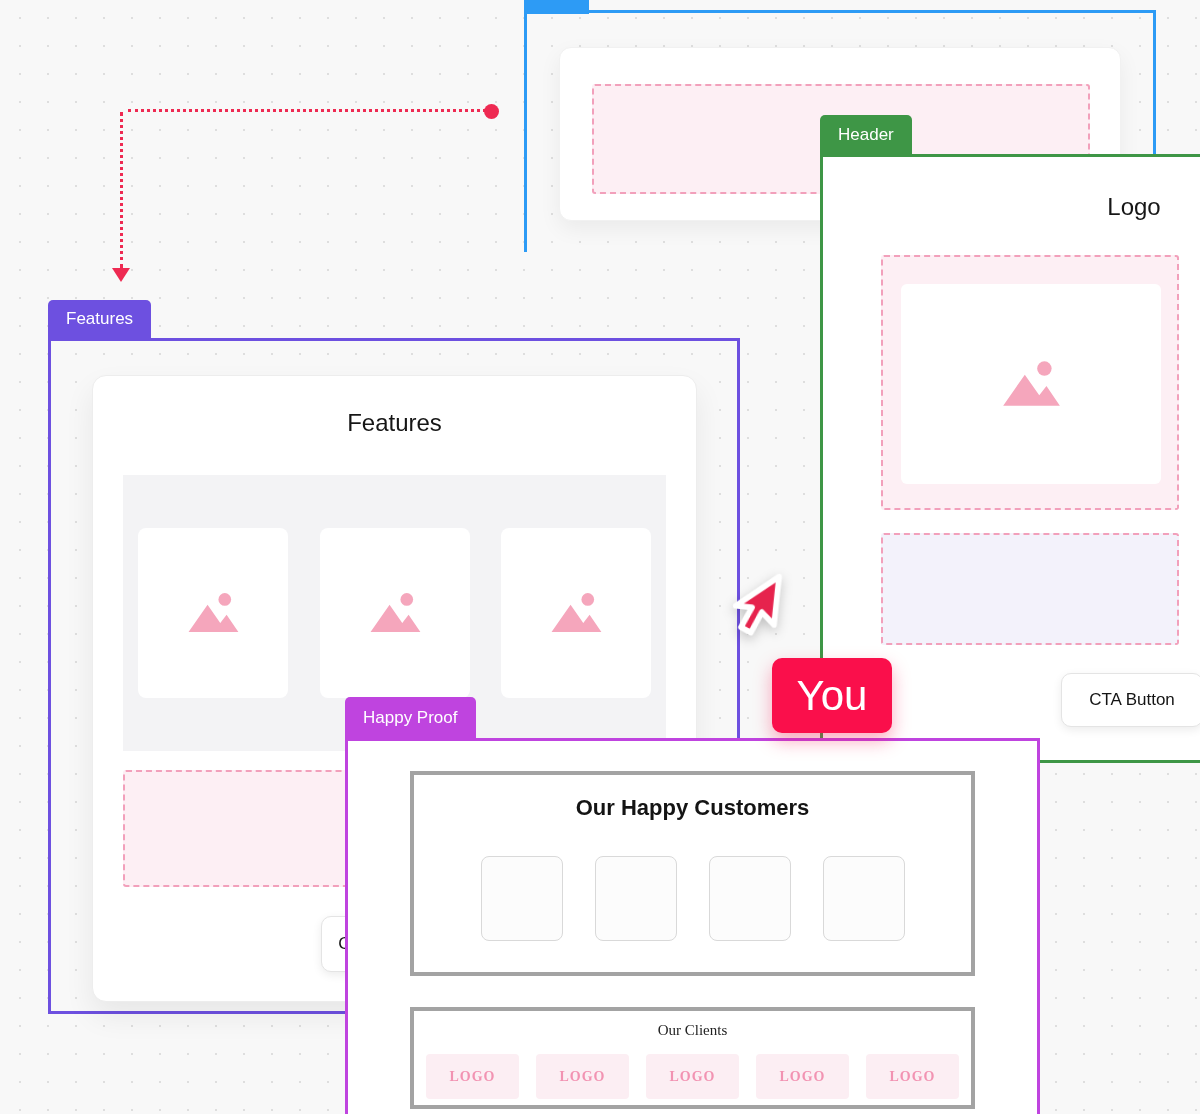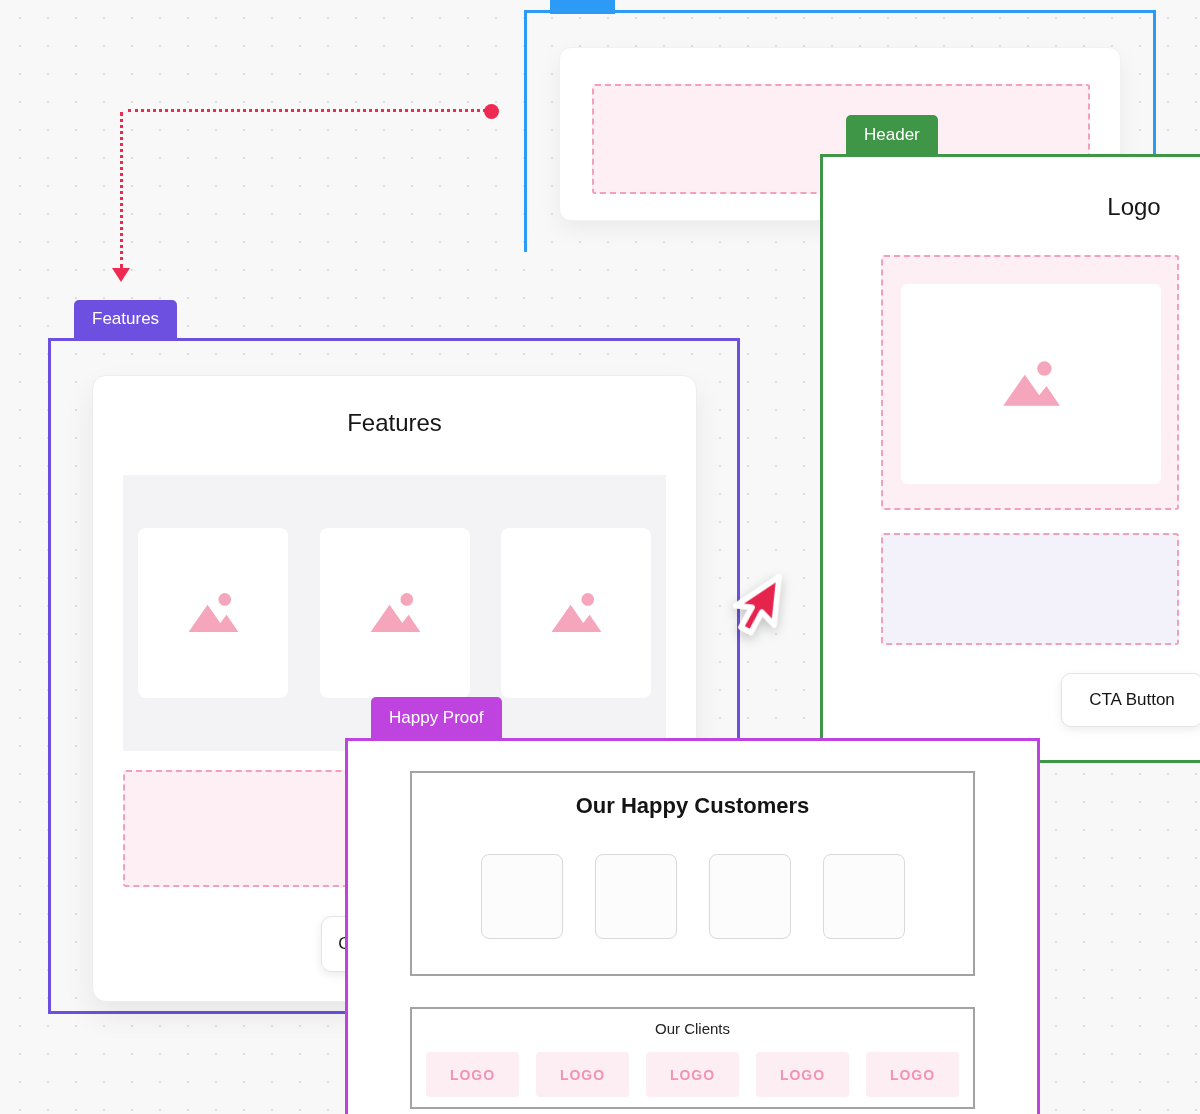--- a/index.html
+++ b/index.html
@@ -10,21 +10,21 @@
     background-color:#f8f8f8;
     background-image:radial-gradient(circle,#dedede 1.3px, transparent 1.5px);
     background-size:28px 28px;
     background-position:6px 4px;
   }
 
   
   .badge{
     position:absolute; display:flex; align-items:center;
     color:#fff; font-size:17px; padding:12px 18px;
-    border-radius:5px 5px 0 0; white-space:nowrap;margin-left:26px;
+    border-radius:5px 5px 0 0; white-space:nowrap;
   }
   .frame{ position:absolute; }
   .dashed{
     position:absolute;
     border:2px dashed var(--pink-dash);
     background:var(--pink-fill);
     border-radius:3px;
   }
   .cta-btn{
     position:absolute; display:flex; align-items:center; justify-content:center;
@@ -82,26 +82,26 @@
                    justify-content:space-between; padding:0 15px; }
   .feature-tile{ width:150px; height:170px; background:#fff; border-radius:8px;
                  display:flex; align-items:center; justify-content:center; }
   .features-dash{ left:30px; top:394px; width:543px; height:117px; }
   .features-cta{ left:228px; top:540px; width:120px; height:56px; }
 
   
   .badge-social{ left:345px; top:697px; height:41px; background:var(--magenta); z-index:6; }
   .frame-social{ left:345px; top:738px; width:695px; height:400px;
                  background:#fff; border:3px solid var(--magenta); z-index:6; }
-  .sp-box{ position:absolute; background:#fff; border:2px solid #a3a3a3; }
+  .sp-box{ position:absolute; background:#fff; border:4px solid #a3a3a3; }
   .sp-box1{ left:62px; top:30px; width:565px; height:205px; }
   .sp-title{ margin-top:20px; text-align:center; font-size:22px; font-weight:600; color:#141414; }
   .sp-squares{ display:flex; justify-content:center; gap:32px; margin-top:35px; }
   .sp-square{ width:82px; height:85px; background:#fcfcfc; border:1px solid #d9d9d9; border-radius:8px; }
-  .sp-box2{ left:62px; top:266px; width:565px; height:102px; }
+  .sp-box2{ left:62px; top:266px; width:565px; height:102px;font-family:Liberation Serif, serif; }
   .sp-clients-title{ margin-top:11px; text-align:center; font-size:15px; font-weight:500; color:#222; }
   .sp-logos{ display:flex; justify-content:center; gap:17px; margin-top:15px; }
   .logo-chip{ width:93px; height:45px; background:#fceef3; border-radius:4px;
               display:flex; align-items:center; justify-content:center;
               font-size:14px; font-weight:bold; letter-spacing:1px; color:#f293b2; }
 
   
   .user-cursor{ position:absolute; left:700px; top:564px; width:80px; height:86px;
                 z-index:10; transform:rotate(6deg);
                 filter:drop-shadow(0 4px 6px rgba(0,0,0,.22)); }
@@ -191,14 +191,15 @@
         <div class="logo-chip">LOGO</div>
         <div class="logo-chip">LOGO</div>
         <div class="logo-chip">LOGO</div>
       </div>
     </div>
   </div>
 
   <svg class="user-cursor" viewBox="0 0 28 28">
     <path d="M26.5 2 L26.5 19 L21.8 15 L18.7 22.5 L15.1 21 L18.2 13.7 L12.5 13.7 Z" fill="#e6234d" stroke="#ffffff" stroke-width="2" stroke-linejoin="round"></path>
   </svg>
+  <div class="you-badge">You</div>
 
 </div>
 
 </body></html>

